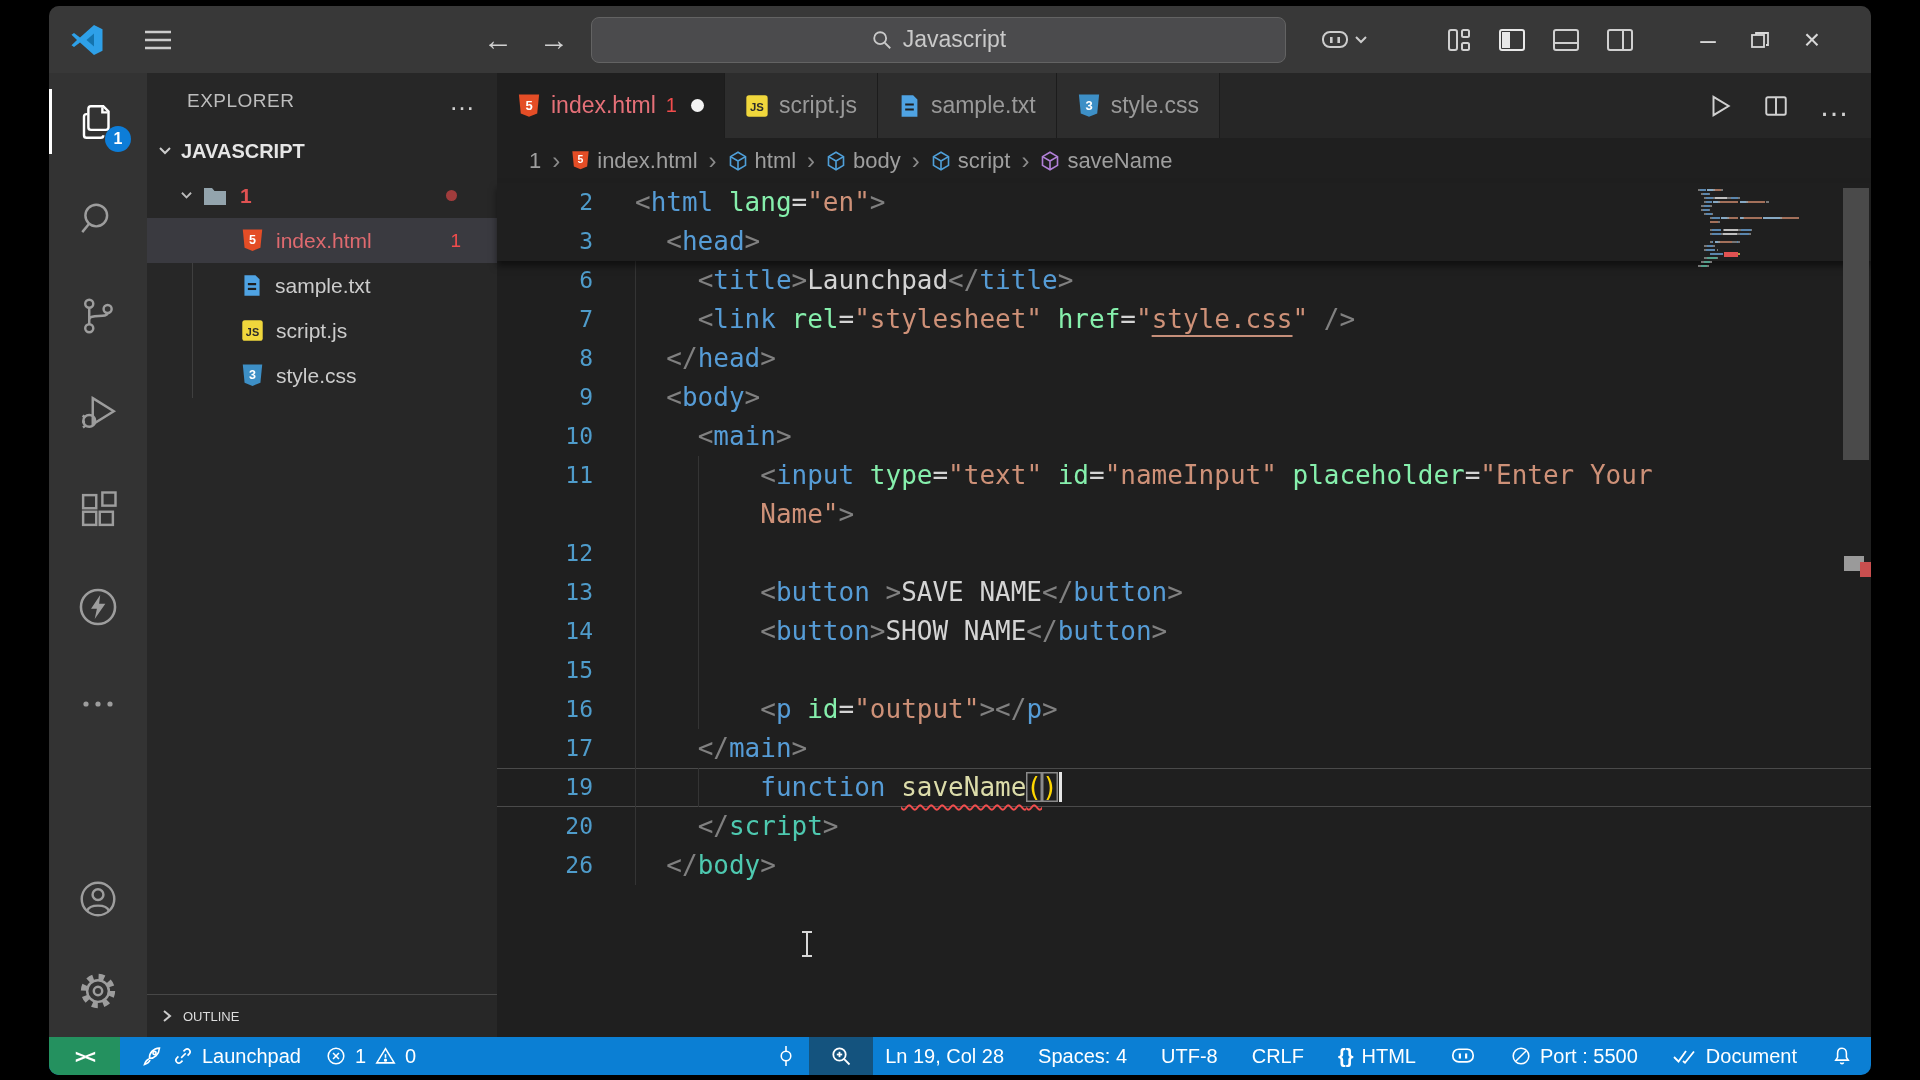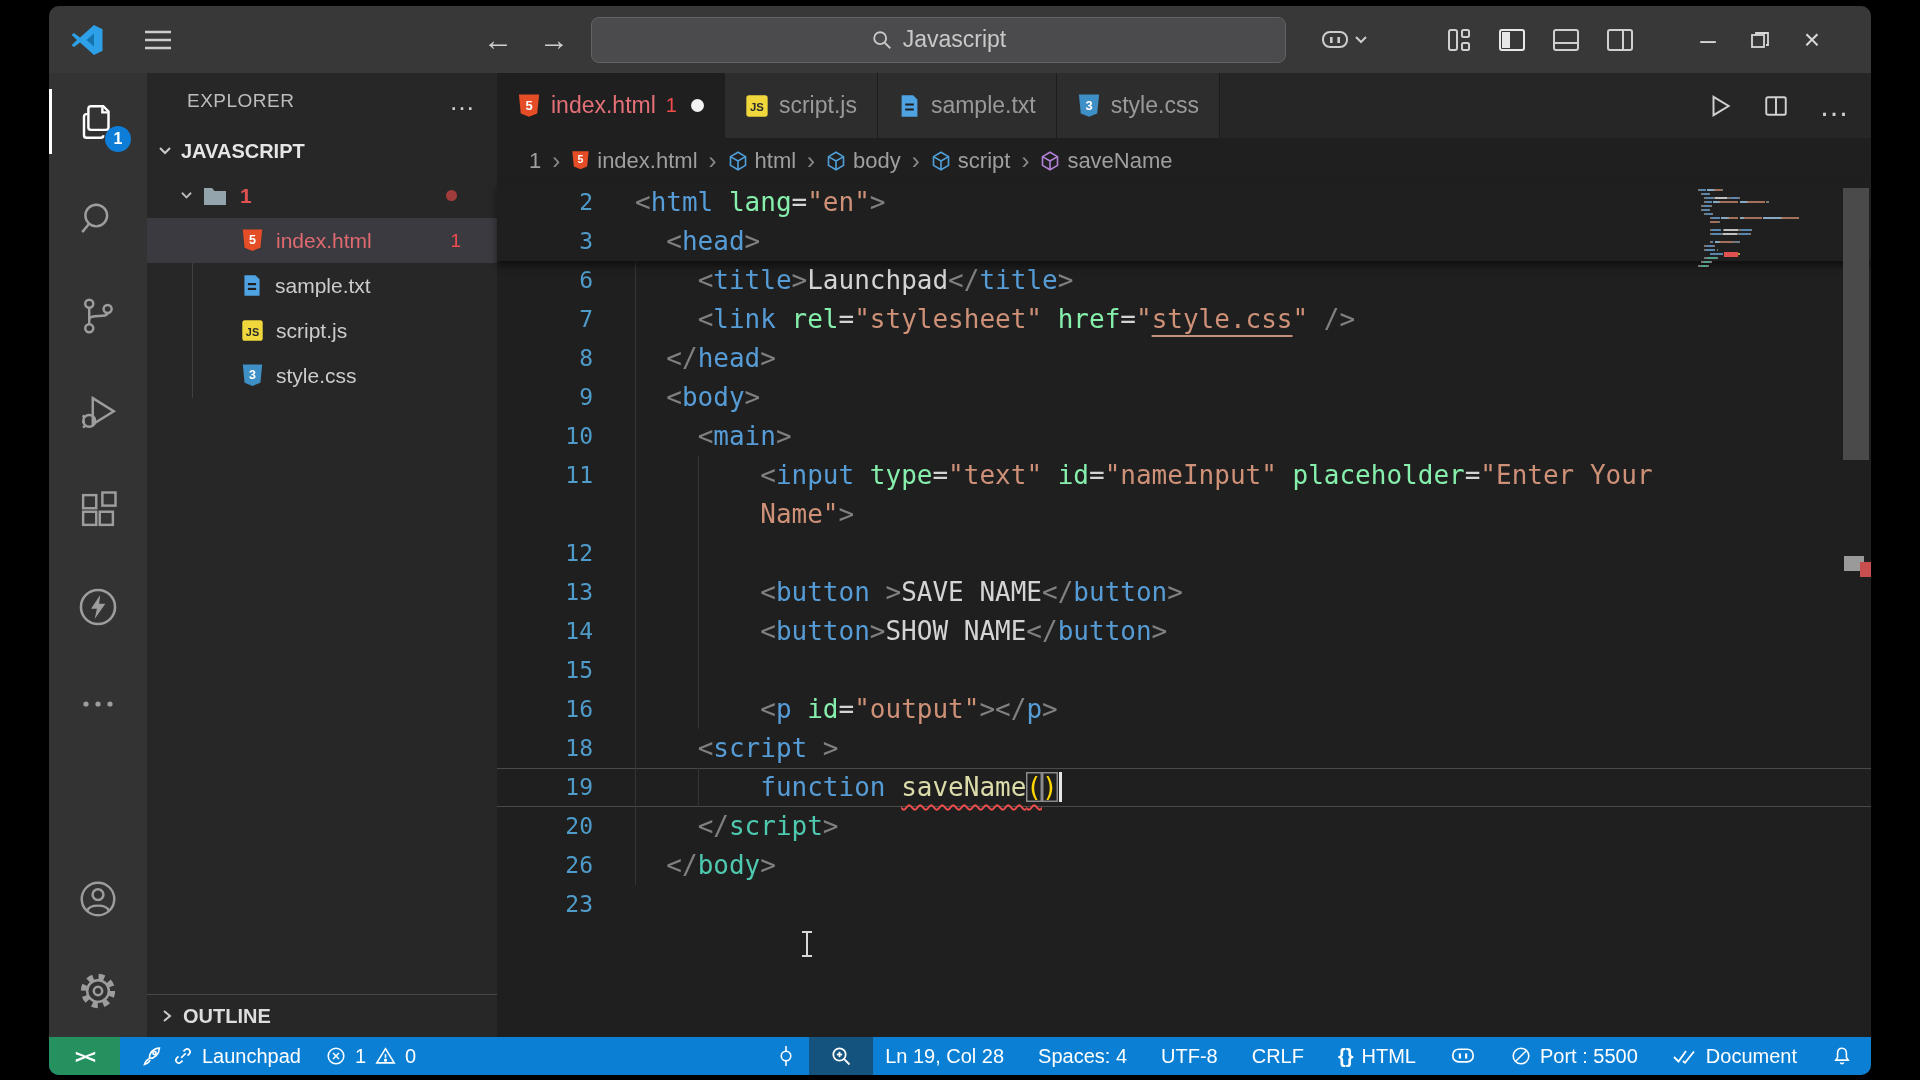--- a/index.html
+++ b/index.html
@@ -44,21 +44,21 @@
   .row .chev{margin-left:32px}
   .folder-ico{margin-left:8px}
   .folder-name{margin-left:12px;font-size:21px;color:#e05252;font-weight:bold}
   .mod-dot{position:absolute;right:40px;width:11px;height:11px;border-radius:50%;background:#a03c3c}
   .file-row .fico{margin-left:94px;flex:none}
   .fname{margin-left:12px;font-size:21px;color:#cccccc}
   .fname.err{color:#df6a6f}
   .fbadge{position:absolute;right:36px;font-size:19px;color:#f14c4c}
   .sb-fill{flex:1}
   .sb-panel{height:42px;border-top:1px solid #474747;display:flex;align-items:center;gap:10px;padding-left:14px;cursor:pointer;flex:none}
-  .sb-panel-label{font-weight:bold;font-size:20px;color:#dddddd}
+  .sb-panel-label{font-weight:normal;font-size:13px;color:#dddddd}
   
   .editor{flex:1;position:relative;background:#1f1f1f;min-width:0}
   .tabstrip{position:absolute;left:0;top:0;right:0;height:65px;background:#262626;display:flex}
   .tab{height:65px;display:flex;align-items:center;padding:0 20px;gap:10px;background:#2d2d2d;
     border-right:1px solid #1c1c1c;cursor:pointer;font-size:23px;color:#9a9a9a}
   .tab.active{background:#1f1f1f;color:#e0e0e0}
   .tab .tname.err{color:#e57078}
   .tab .tbadge{color:#f14c4c;font-size:20px}
   .tab .tdot{width:13px;height:13px;border-radius:50%;background:#f2f2f2;margin-left:4px}
   .tab-actions{position:absolute;right:22px;top:0;height:65px;display:flex;align-items:center;gap:30px;color:#d0d0d0}
@@ -468,25 +468,24 @@
             <div class="code-row"><span class="ln">8</span><span class="code"><i class="guide" style="left: 0px;"></i><span class="tk w">  </span><span class="tk p">&lt;/</span><span class="tk tag">head</span><span class="tk p">&gt;</span></span></div>
             <div class="code-row"><span class="ln">9</span><span class="code"><i class="guide" style="left: 0px;"></i><span class="tk w">  </span><span class="tk p">&lt;</span><span class="tk tag">body</span><span class="tk p">&gt;</span></span></div>
             <div class="code-row"><span class="ln">10</span><span class="code"><i class="guide" style="left: 0px;"></i><span class="tk w">    </span><span class="tk p">&lt;</span><span class="tk tag">main</span><span class="tk p">&gt;</span></span></div>
             <div class="code-row"><span class="ln">11</span><span class="code"><i class="guide" style="left: 0px;"></i><i class="guide" style="left: 62.6px;"></i><span class="tk w">        </span><span class="tk p">&lt;</span><span class="tk tag">input</span><span class="tk w"> </span><span class="tk attr">type</span><span class="tk eq">=</span><span class="tk str">"text"</span><span class="tk w"> </span><span class="tk attr">id</span><span class="tk eq">=</span><span class="tk str">"nameInput"</span><span class="tk w"> </span><span class="tk attr">placeholder</span><span class="tk eq">=</span><span class="tk str">"Enter Your</span></span></div>
             <div class="code-row"><span class="ln"></span><span class="code"><i class="guide" style="left: 0px;"></i><i class="guide" style="left: 62.6px;"></i><span class="tk w">        </span><span class="tk str">Name"</span><span class="tk p">&gt;</span></span></div>
             <div class="code-row"><span class="ln">12</span><span class="code"><i class="guide" style="left: 0px;"></i><i class="guide" style="left: 62.6px;"></i></span></div>
             <div class="code-row"><span class="ln">13</span><span class="code"><i class="guide" style="left: 0px;"></i><i class="guide" style="left: 62.6px;"></i><span class="tk w">        </span><span class="tk p">&lt;</span><span class="tk tag">button</span><span class="tk w"> </span><span class="tk p">&gt;</span><span class="tk txt">SAVE NAME</span><span class="tk p">&lt;/</span><span class="tk tag">button</span><span class="tk p">&gt;</span></span></div>
             <div class="code-row"><span class="ln">14</span><span class="code"><i class="guide" style="left: 0px;"></i><i class="guide" style="left: 62.6px;"></i><span class="tk w">        </span><span class="tk p">&lt;</span><span class="tk tag">button</span><span class="tk p">&gt;</span><span class="tk txt">SHOW NAME</span><span class="tk p">&lt;/</span><span class="tk tag">button</span><span class="tk p">&gt;</span></span></div>
             <div class="code-row"><span class="ln">15</span><span class="code"><i class="guide" style="left: 0px;"></i><i class="guide" style="left: 62.6px;"></i></span></div>
             <div class="code-row"><span class="ln">16</span><span class="code"><i class="guide" style="left: 0px;"></i><i class="guide" style="left: 62.6px;"></i><span class="tk w">        </span><span class="tk p">&lt;</span><span class="tk tag">p</span><span class="tk w"> </span><span class="tk attr">id</span><span class="tk eq">=</span><span class="tk str">"output"</span><span class="tk p">&gt;</span><span class="tk p">&lt;/</span><span class="tk tag">p</span><span class="tk p">&gt;</span></span></div>
-            <div class="code-row"><span class="ln">18</span><span class="code"><i class="guide" style="left: 0px;"></i><span class="tk w">    </span><span class="tk p">&lt;</span><span class="tk tag">script</span><span class="tk w"> </span><span class="tk p">&gt;</span></span></div>
+            <div class="code-row"><span class="ln">17</span><span class="code"><i class="guide" style="left: 0px;"></i><span class="tk w">    </span><span class="tk p">&lt;/</span><span class="tk tag">main</span><span class="tk p">&gt;</span></span></div>
             <div class="code-row current"><span class="ln">19</span><span class="code"><i class="guide" style="left: 0px;"></i><i class="guide" style="left: 62.6px;"></i><span class="tk w">        </span><span class="tk kw">function</span><span class="tk w"> </span><span class="tk fn err">saveName</span><span class="tk brk err">(</span><span class="tk brk">)</span><i class="caret"></i></span></div>
             <div class="code-row"><span class="ln">20</span><span class="code"><i class="guide" style="left: 0px;"></i><span class="tk w">    </span><span class="tk p">&lt;/</span><span class="tk teal">script</span><span class="tk p">&gt;</span></span></div>
             <div class="code-row"><span class="ln">26</span><span class="code"><i class="guide" style="left: 0px;"></i><span class="tk w">  </span><span class="tk p">&lt;/</span><span class="tk teal">body</span><span class="tk p">&gt;</span></span></div>
-            <div class="code-row"><span class="ln">23</span><span class="code"></span></div>
           </div>
         <div class="ibeam"></div>
       </div>
 
       <div class="minimap">
           <div class="mm-row">
             <i style="width: 1.55px; background: rgb(119, 119, 119);"></i>
             <i style="width: 6.2px; background: rgb(91, 134, 173);"></i>
             <i style="width: 1.55px; background: transparent;"></i>
             <i style="width: 6.2px; background: rgb(134, 169, 196);"></i>

